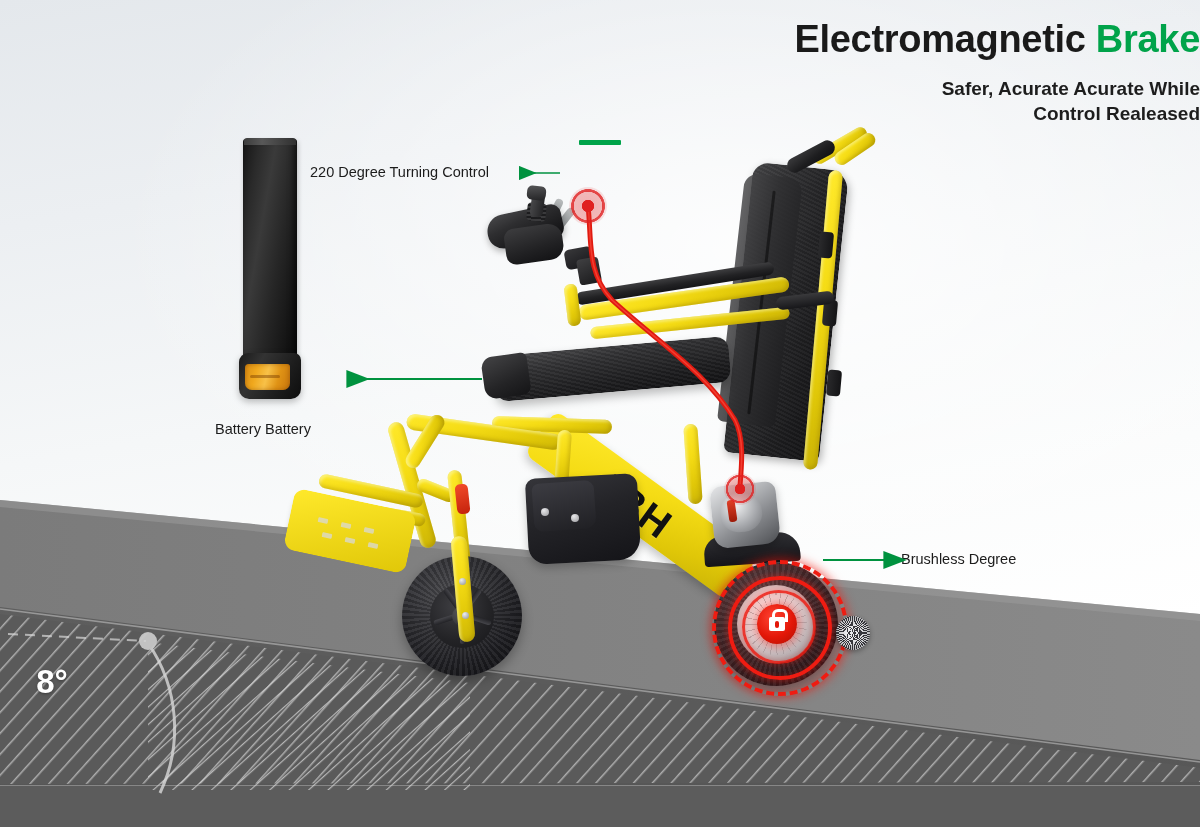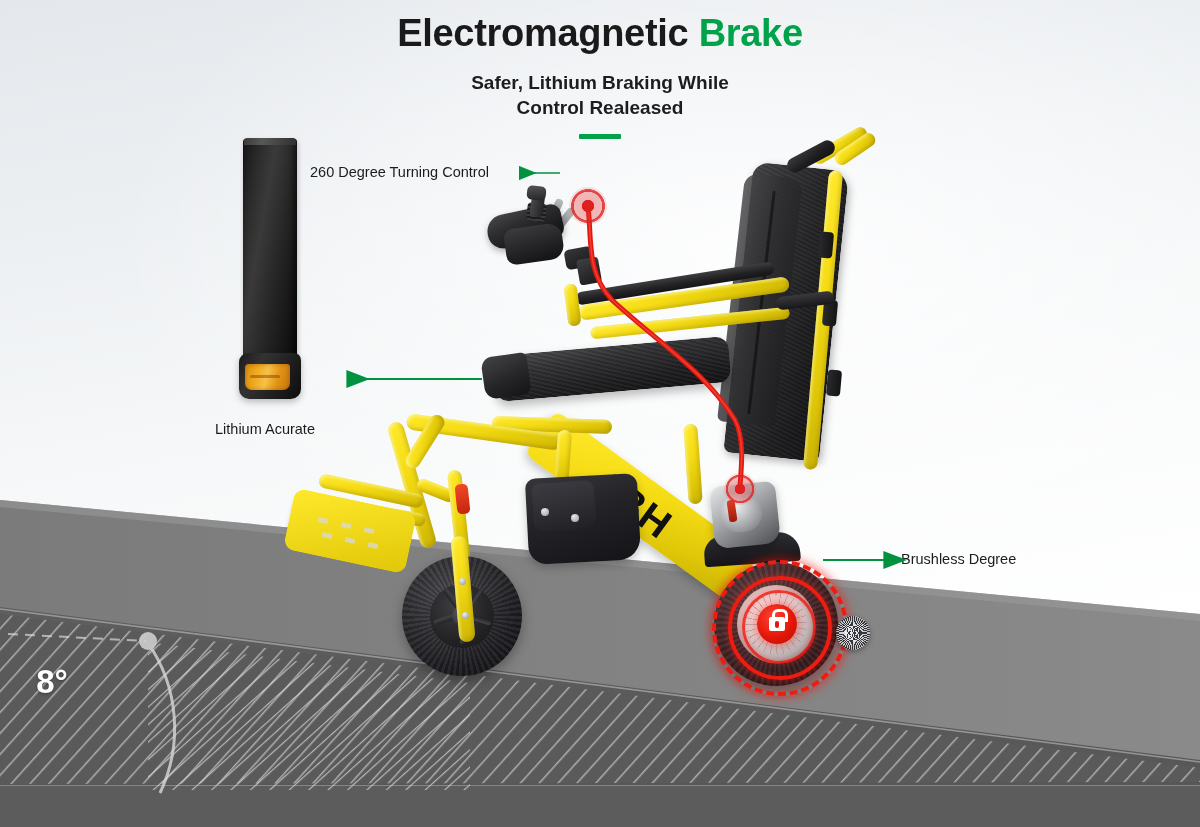--- a/index.html
+++ b/index.html
@@ -14,21 +14,21 @@
     background:linear-gradient(170deg,#e4e8ec 0%, #eceff2 22%, #f5f7f8 45%, #fbfcfc 62%, #ffffff 80%, #ffffff 100%);
   }
   
   .bg-sheen{
     position:absolute;inset:0;
     background:radial-gradient(ellipse 900px 520px at 62% 30%, rgba(255,255,255,.85) 0%, rgba(255,255,255,0) 70%);
     pointer-events:none;
   }
 
   
-  .header{position:absolute;left:0;top:12px;width:1200px;text-align:center;}
+  .header{position:absolute;left:0;top:18px;width:1200px;text-align:right;}
   .title{
     font-size:38px;font-weight:bold;color:#1a1a1a;letter-spacing:-.3px;
     line-height:1.15;margin:0;
   }
   .title .accent{color:#00a34a;}
   .subtitle{
     margin:14px 0 0 0;font-size:19px;font-weight:bold;color:#1d1d1d;
     line-height:1.32;
   }
   .divider{
@@ -581,40 +581,40 @@
 
     </div>
   </div>
 
   <div class="header">
     <h1 class="title">
       <span>Electromagnetic</span>
       <span class="accent">Brake</span>
     </h1>
     <p class="subtitle">
-      <span>Safer, Lithium Braking While</span><br>
+      <span>Safer, Acurate Acurate While</span><br>
       <span>Control Realeased</span>
     </p>
     <div class="divider"></div>
   </div>
 
-  <div class="callout callout-turning">260 Degree Turning  Control</div>
+  <div class="callout callout-turning">220 Degree Turning  Control</div>
   <svg class="arrow-svg" style="left:510px;top:164px;" width="52" height="18">
     <defs>
       <marker id="arrL" markerWidth="11" markerHeight="9" refX="9" refY="4.5" orient="auto">
         <polygon points="11,0 0,4.5 11,9" fill="#00923f"></polygon>
       </marker>
       <marker id="arrR" markerWidth="11" markerHeight="9" refX="2" refY="4.5" orient="auto">
         <polygon points="0,0 11,4.5 0,9" fill="#00923f"></polygon>
       </marker>
     </defs>
     <line x1="50" y1="9" x2="12" y2="9" stroke="#00923f" stroke-width="1.6" marker-end="url(#arrL)"></line>
   </svg>
 
-  <div class="callout callout-battery">Lithium Acurate</div>
+  <div class="callout callout-battery">Battery Battery</div>
   <svg class="arrow-svg" style="left:336px;top:370px;" width="150" height="18">
     <defs>
       <marker id="arrL2" markerWidth="13" markerHeight="10" refX="11" refY="5" orient="auto">
         <polygon points="13,0 0,5 13,10" fill="#00923f"></polygon>
       </marker>
     </defs>
     <line x1="146" y1="9" x2="14" y2="9" stroke="#00923f" stroke-width="1.8" marker-end="url(#arrL2)"></line>
   </svg>
 
   <div class="callout callout-motor">Brushless Degree</div>

